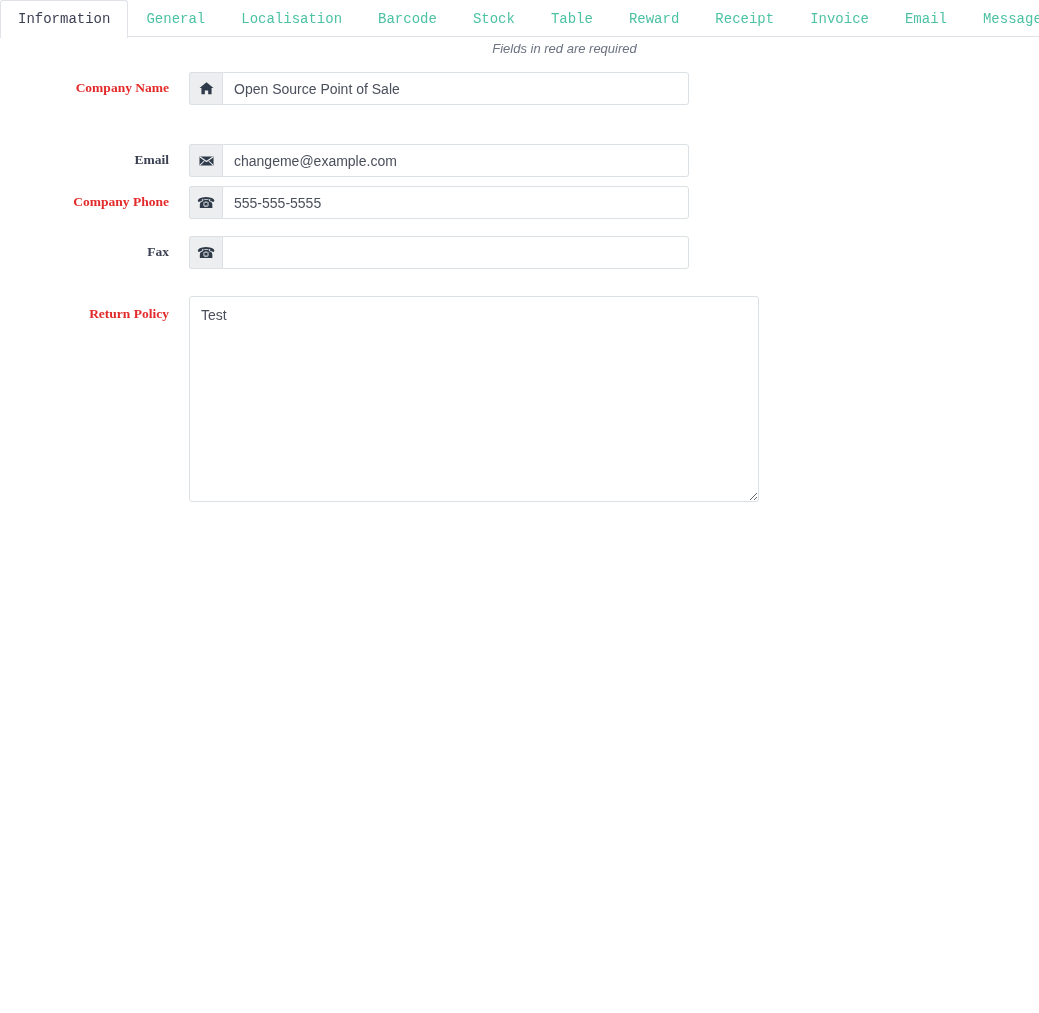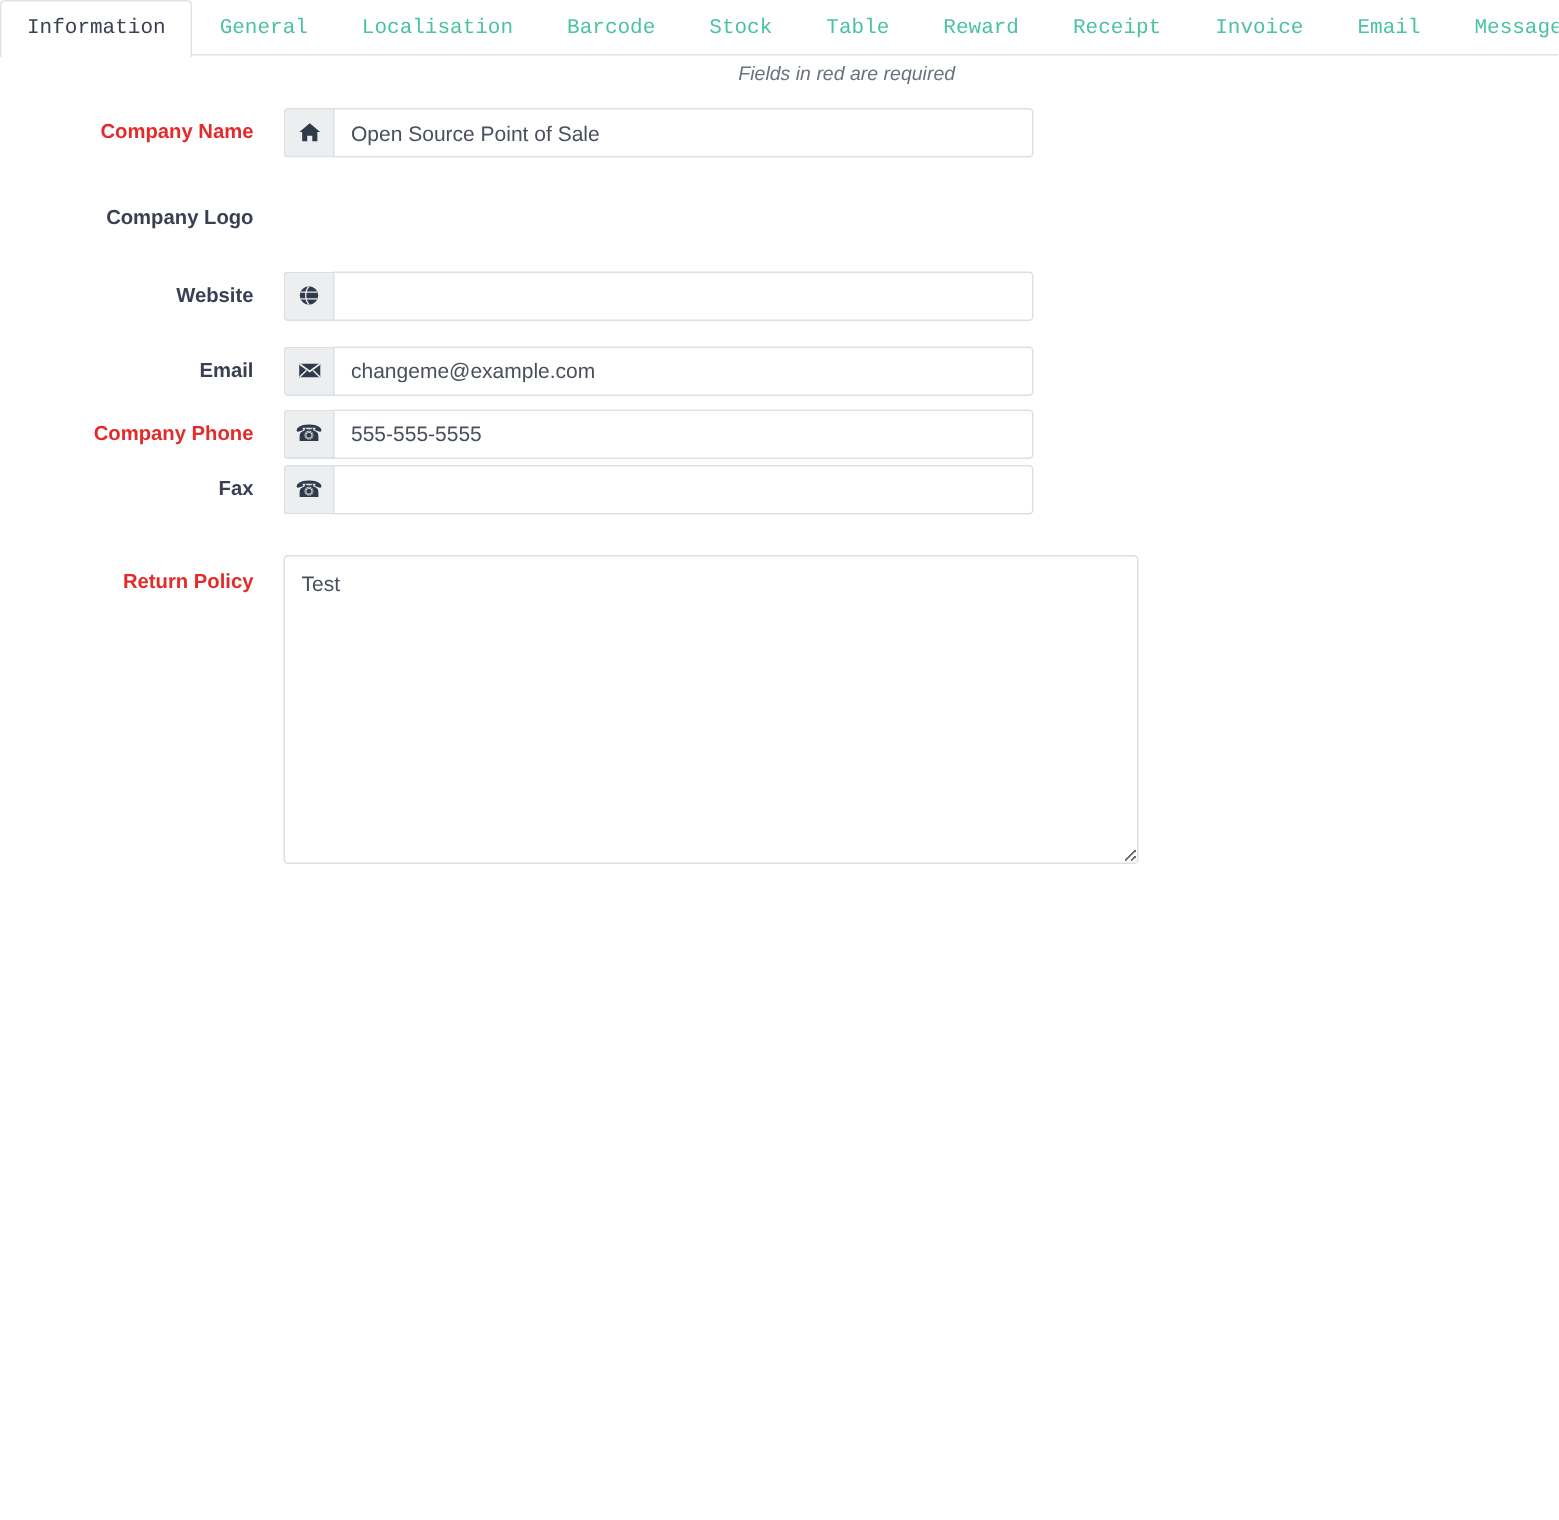--- a/index.html
+++ b/index.html
@@ -63,20 +63,21 @@
 
   .lbl {
     width: 180px;
     flex: 0 0 180px;
     text-align: right;
     padding-right: 11px;
     font-weight: bold;
     font-size: 13.5px;
     color: #3a3f51;
     line-height: 1.4;
+    font-family: Liberation Serif, serif;
   }
   .lbl.required { color: #e32b2b; }
 
   .ctl { flex: 1 1 auto; padding-left: 9px; }
 
   
   .input-group { display: flex; width: 500px; }
   .addon {
     width: 33px;
     flex: 0 0 33px;
@@ -143,21 +144,21 @@
     line-height: 1.2;
   }
 
   
   .r-name    { margin-top: 10px; }
   .r-logo    { margin-top: 22px; }
   .r-address { margin-top: 22px; }
   .r-website { margin-top: 26px; }
   .r-email   { margin-top: 17px; }
   .r-phone   { margin-top: 9px; border-radius: 12px; }
-  .r-fax     { margin-top: 4px; }
+  .r-fax     { margin-top: 17px; }
   .r-policy  { margin-top: 27px; }
 
   .r-name .lbl, .r-website .lbl, .r-email .lbl,
   .r-phone .lbl, .r-fax .lbl { padding-top: 7px; }
   .r-address .lbl, .r-policy .lbl { padding-top: 9px; }
   .r-logo .lbl { padding-top: 9px; }
 </style>
 </head>
 <body>
 
@@ -177,39 +178,23 @@
           <svg width="15" height="15" viewBox="0 0 16 16" fill="#2f3a4a">
               <path d="M8 1.2 0.6 7.4h2.0V14h3.6v-3.9h3.6V14h3.6V7.4h2.0z"></path>
             </svg>
         </span>
         <input class="fld" type="text" value="Open Source Point of Sale" style="">
       </div>
     </div>
   </div>
 
   <div class="row r-logo">
-    <div class="lbl">Company Logo</div>
-  </div>
-
-
-  <div class="row r-website">
-    <div class="lbl">Website</div>
-    <div class="ctl">
-      <div class="input-group">
-        <span class="addon">
-          <svg width="14" height="14" viewBox="0 0 16 16" fill="#2f3a4a">
-            <circle cx="8" cy="8" r="7"></circle>
-            <path d="M8 1.2c-1.6 1.5-2.5 4-2.5 6.8s0.9 5.3 2.5 6.8" stroke="#eceeef" stroke-width="1" fill="none"></path>
-            <path d="M1.6 5.4h12.8M1.6 10.6h12.8" stroke="#eceeef" stroke-width="1" fill="none"></path>
-          </svg>
-        </span>
-        <input class="fld" type="text" value="" style="">
-      </div>
-    </div>
-  </div>
+  </div>
+
+
 
   <div class="row r-email">
     <div class="lbl">Email</div>
     <div class="ctl">
       <div class="input-group">
         <span class="addon">
           <svg width="15" height="12" viewBox="0 0 16 12" fill="#2f3a4a">
             <path d="M0.5 1.2h15v9.6h-15z"></path>
             <path d="M0.8 1.4 8 6.6l7.2-5.2" stroke="#eceeef" stroke-width="1.2" fill="none"></path>
             <path d="M0.8 10.6 5.6 6M15.2 10.6 10.4 6" stroke="#eceeef" stroke-width="1.1" fill="none"></path>

